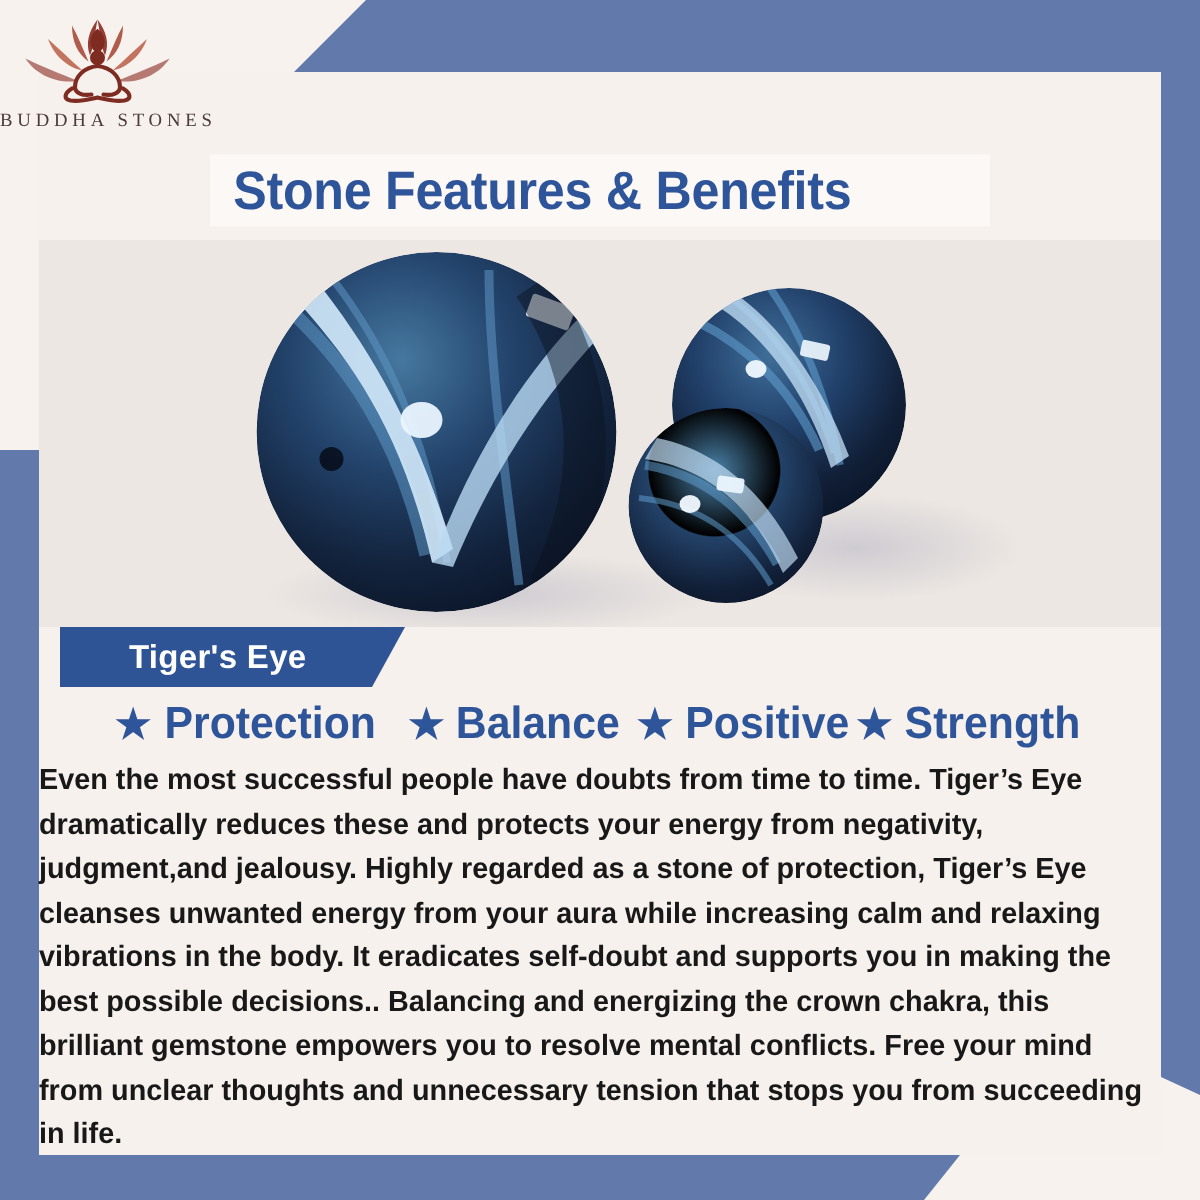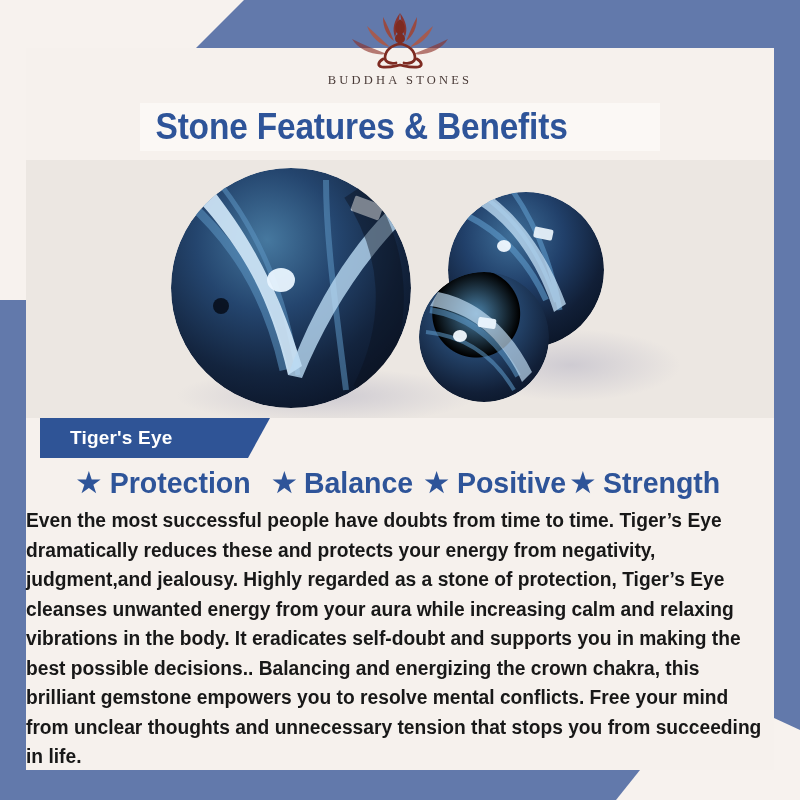--- a/index.html
+++ b/index.html
@@ -44,21 +44,21 @@
 
   
   .canvas{
     position:absolute;left:26px;top:48px;right:26px;bottom:30px;
     background:#f6f1ed;z-index:2;
   }
 
   
   .logo-wrap{
     position:absolute;top:6px;left:0;width:800px;height:100px;
-    display:flex;flex-direction:column;align-items:center;justify-content:flex-start;
+    display:flex;flex-direction:column;justify-content:flex-start;
     z-index:6;
   }
   .logo-mark{width:130px;height:66px;display:block;}
   .logo-text{
     margin-top:1px;
     font-family:"Liberation Serif", serif;
     font-size:12.5px;letter-spacing:3.2px;color:#4a3b38;font-weight:400;
   }
 
   
@@ -82,21 +82,21 @@
   .photo svg{display:block;width:100%;height:100%;}
 
   
   .stone-tag{
     position:absolute;left:40px;top:418px;width:230px;height:40px;
     background:#2f5496;z-index:6;
     clip-path:polygon(0 0, 100% 0, calc(100% - 22px) 100%, 0 100%);
     display:flex;align-items:center;
   }
   .stone-tag span{
-    color:#ffffff;font-size:19px;font-weight:bold;padding-left:30px;
+    color:#ffffff;font-size:22px;font-weight:bold;padding-left:46px;
     font-family:"Liberation Sans",sans-serif;letter-spacing:0.2px;
   }
 
   
   .benefits{
     position:absolute;left:26px;top:462px;width:748px;height:42px;
     display:flex;align-items:center;justify-content:center;z-index:6;
   }
   .benefit{
     display:flex;align-items:center;color:#2e5499;

